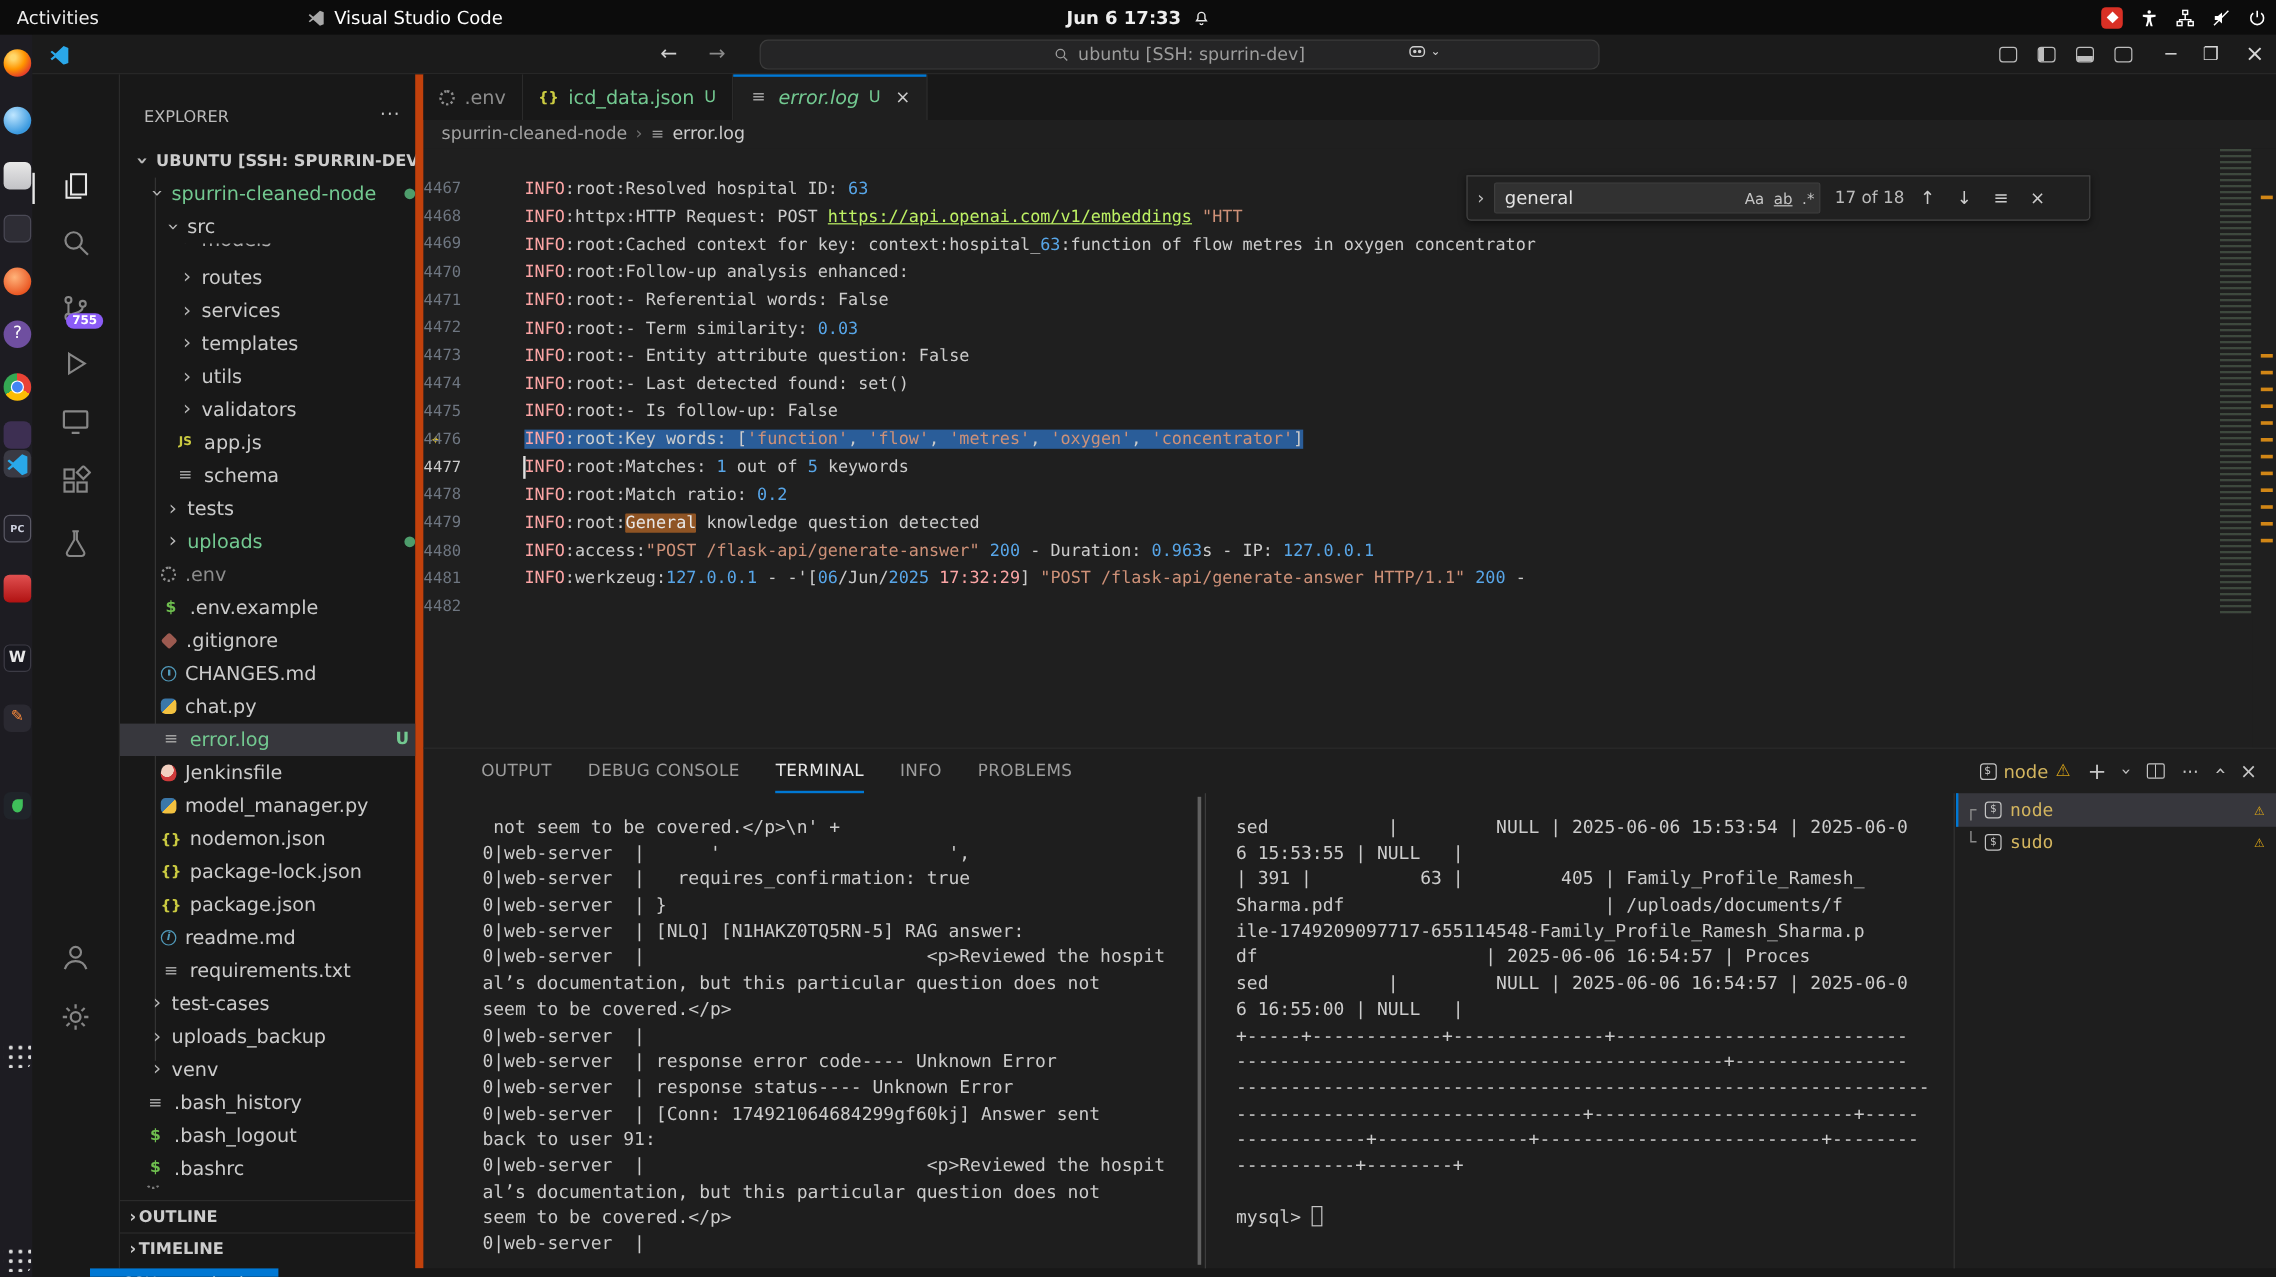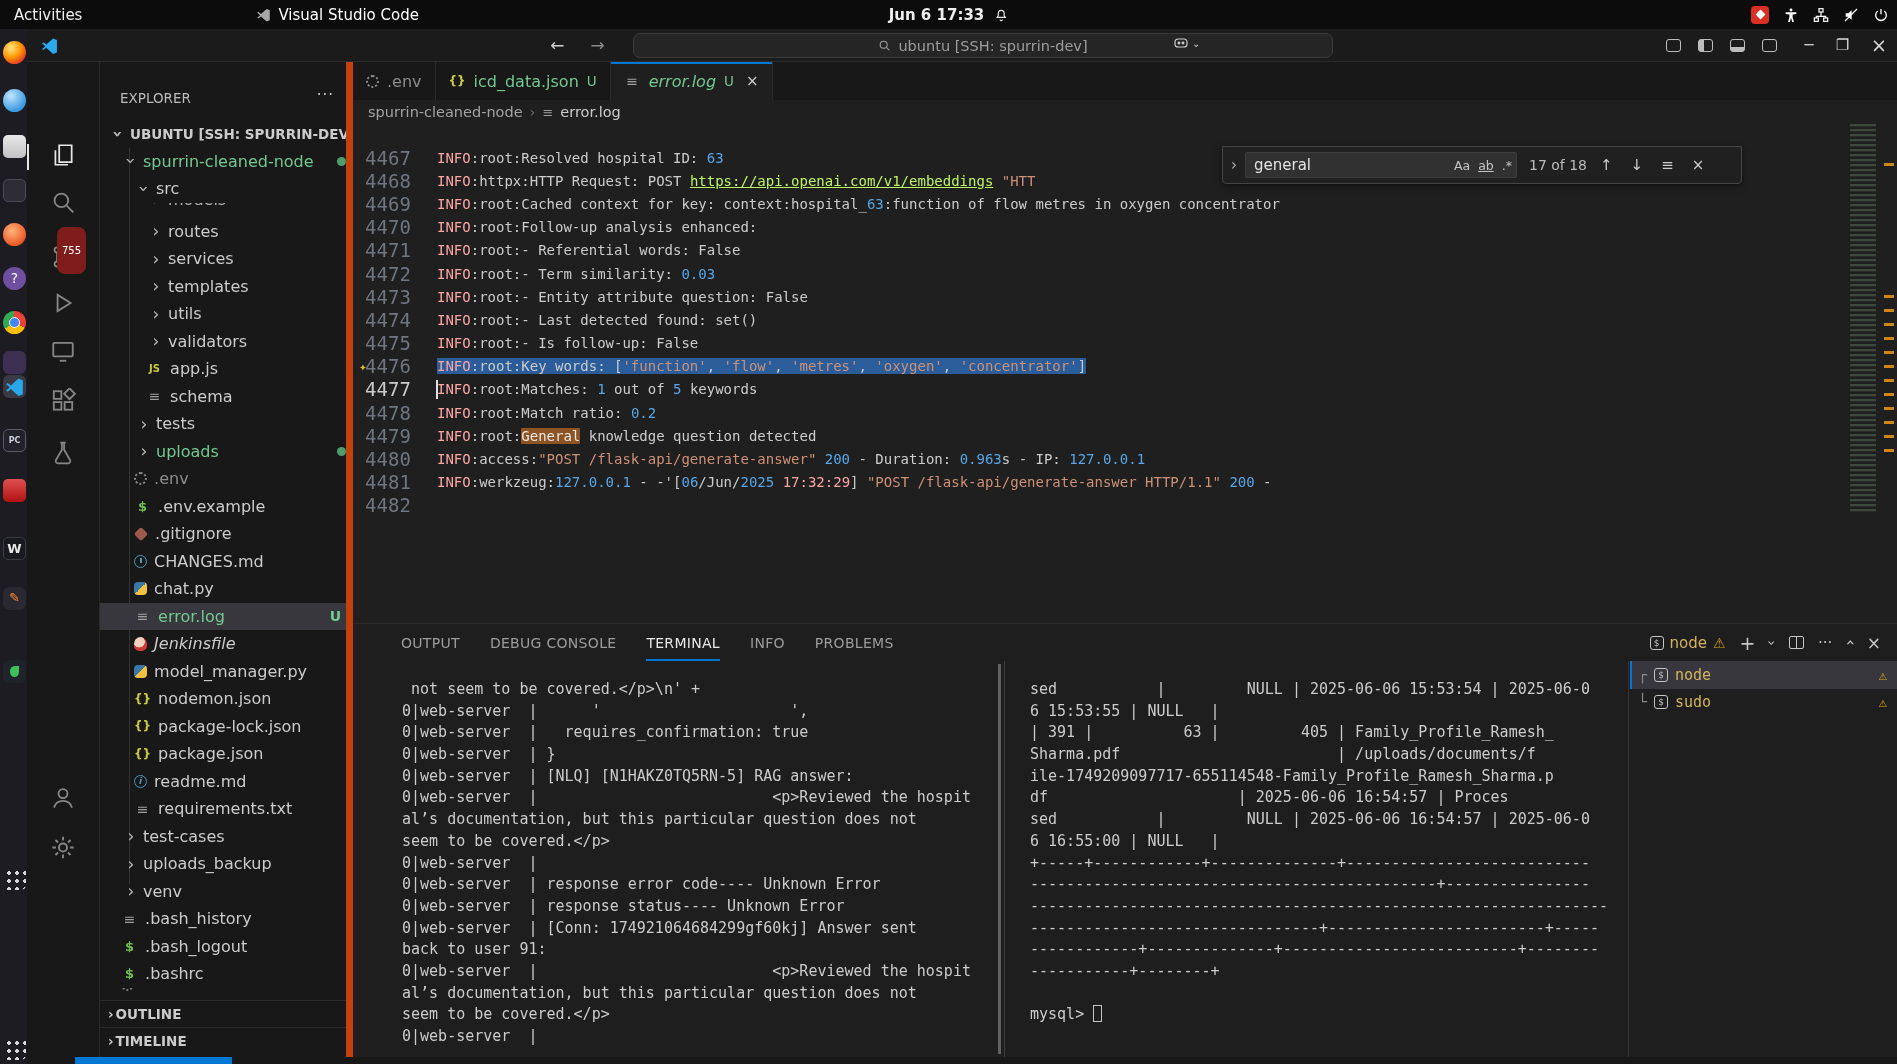--- a/index.html
+++ b/index.html
@@ -54,22 +54,22 @@
   .lyt-side { background:linear-gradient(to right, #bdbdbd 0 35%, transparent 35%); }
   .lyt-panel { background:linear-gradient(to top, #bdbdbd 0 40%, transparent 40%); }
   .lyt-grid { background:linear-gradient(to right, transparent 0 60%, #bdbdbd 60% 63%, transparent 63%); }
   .winctl { position:absolute; right:10px; display:flex; gap:22px; font-size:15px; color:#d8d8d8; align-items:center;}
 
   
   #activitybar { left:27px; top:62px; width:73px; height:995px; background:#181818; border-right:1px solid #2b2b2b; }
   .abicon { position:absolute; left:50%; transform:translateX(-50%); color:#868686; }
   .abicon.active { color:#e7e7e7; }
   .abicon.active::before { content:""; position:absolute; left:-23px; top:2px; width:2px; height:26px; background:#e7e7e7; }
-  .abbadge { position:absolute; right:-10px; bottom:-4px; background:#7f1d1d; color:#fff; font-size:10px;
-    border-radius:8px; padding:18px 5px; font-weight:normal; }
+  .abbadge { position:absolute; right:-10px; bottom:-4px; background:#8b5cf6; color:#fff; font-size:10px;
+    border-radius:8px; padding:1px 5px; font-weight:bold; }
 
   
   #sidebar { left:100px; top:62px; width:253px; height:995px; background:#181818; border-right:7px solid #c2410c; overflow:hidden; }
   #expl-title { position:absolute; left:20px; top:28px; font-size:13.5px; color:#bbbbbb; }
   #expl-more { position:absolute; right:12px; top:24px; color:#cccccc; font-size:15px; letter-spacing:1px;}
   #tree { position:absolute; left:0; top:58px; width:253px; }
   .trow { position:relative; height:27.5px; display:flex; align-items:center; font-size:16px; white-space:nowrap; }
   .trow.rootrow { font-weight:bold; font-size:13.5px; }
   .trow.selrow { background:#37373d; }
   .trow .chev { display:inline-block; font-size:17px; color:#b8b8b8; width:20px; text-align:center; flex:none;}
@@ -109,21 +109,21 @@
   .tab .cl { color:#cccccc; margin-left:4px; font-size:15px;}
   #breadcrumb { left:353px; top:100px; width:1544px; height:24px; background:#1f1f1f; display:flex; align-items:center;
     font-size:14.5px; color:#a3a3a3; padding-left:15px; gap:7px;}
   #breadcrumb .sep { color:#6e6e6e; }
   #breadcrumb .fic { font-size:13px; color:#a0a0a0;}
   #breadcrumb .file { color:#cccccc; }
 
   #editor { left:353px; top:124px; width:1544px; height:499px; background:#1f1f1f; overflow:hidden; }
   #lines { position:absolute; left:0; top:22px; width:100%; font-family:"DejaVu Sans Mono", monospace; font-size:14px; }
   .eline { position:relative; height:23.2px; display:flex; align-items:center; }
-  .eline .num { position:absolute; left:0; width:70px; text-align:center; color:#6e7681; font-size:19px; }
+  .eline .num { position:absolute; left:0; width:70px; text-align:left; color:#6e7681; font-size:13px; }
   .eline .num.bright { color:#cccccc; }
   .eline .sparkle { position:absolute; left:6px; color:#e2c027; font-size:13px; }
   .eline .code { position:absolute; left:84px; white-space:pre; }
   .c-g { color:#fca5a5; } .c-p { color:#cccccc; } .c-n { color:#58a6e8; }
   .c-s { color:#ce9178; } .c-u { color:#bef264; text-decoration:underline; }
   .c-m { background:#8f5424; color:#e8e8e8; border-radius:1px; }
   .selbg { background:#2a5d99; }
   .caret { position:absolute; left:83px; top:2px; width:1.5px; height:19px; background:#e0e0e0; }
 
   #minimap { position:absolute; left:1497px; top:0px; width:26px; height:390px;
@@ -448,21 +448,21 @@
           <span class="ic ic-py"></span>
           <span>&nbsp;</span>
           <span class="tlabel">chat.py</span>
         </div>
         <div class="trow selrow" style="padding-left: 34px;">
           <span class="ic ic-list">≡</span>
           <span>&nbsp;</span>
           <span class="tlabel green">error.log</span>
           <span class="tbadge">U</span>
         </div>
-        <div class="trow" style="padding-left: 34px; font-style: italic;">
+        <div class="trow" style="padding-left: 34px;">
           <span class="ic ic-jenkins"></span>
           <span>&nbsp;</span>
           <span class="tlabel">Jenkinsfile</span>
         </div>
         <div class="trow" style="padding-left: 34px;">
           <span class="ic ic-py"></span>
           <span>&nbsp;</span>
           <span class="tlabel">model_manager.py</span>
         </div>
         <div class="trow" style="padding-left: 34px;">

